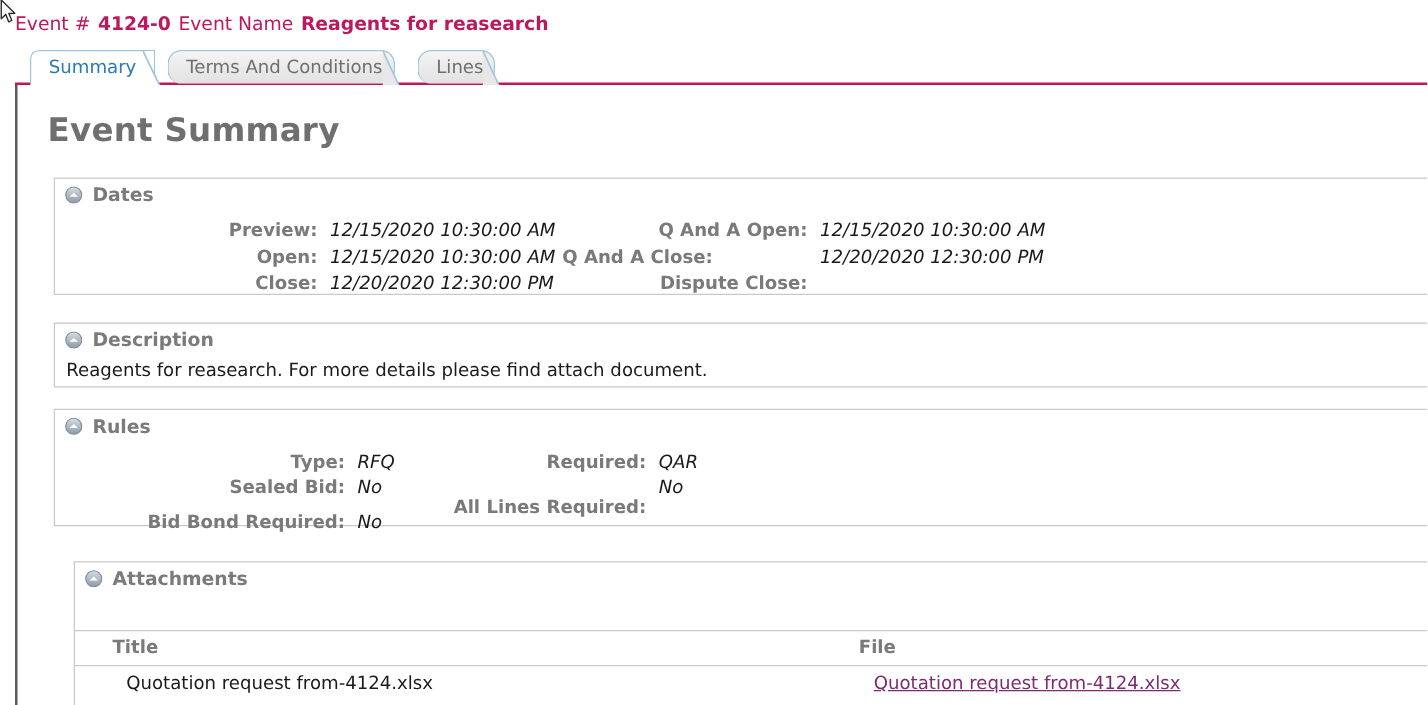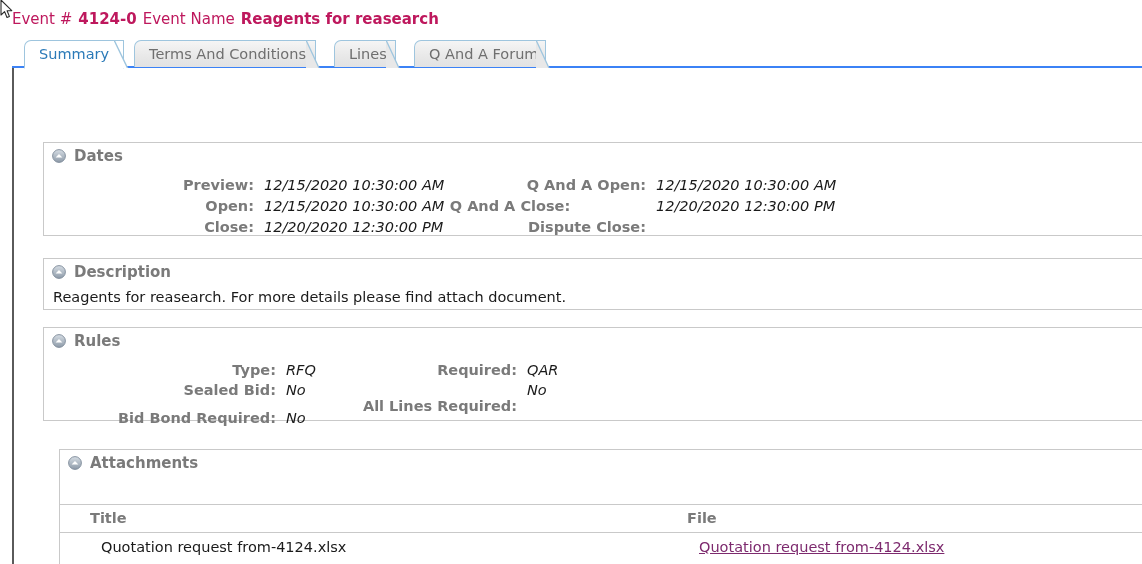--- a/index.html
+++ b/index.html
@@ -46,21 +46,21 @@
   #event-header .val { font-weight: bold; }
   #event-header .sp { display: inline-block; width: 6px; }
 
   
   #tabstrip {
     position: absolute;
     left: 12px;
     top: 40px;
     width: 1130px;
     height: 28px;
-    border-bottom: 2px solid #3b82f6;
+    border-bottom: 2px solid #be185d;
   }
   .tab {
     position: absolute;
     top: 0;
     height: 27px;
     line-height: 26px;
     font-size: 14.5px;
     text-align: center;
     white-space: nowrap;
     border: 1px solid #9ec5de;
@@ -72,20 +72,21 @@
     position: absolute;
     right: -13px;
     top: -1px;
     width: 22px;
     height: 28px;
     overflow: hidden;
   }
   .tab.inactive {
     background: linear-gradient(to bottom, #f5f5f5 0%, #e8e8e8 60%, #e2e2e2 100%);
     color: #6f6f6f;
+    border-radius: 11px;
   }
   .tab.active {
     background: #ffffff;
     color: #2b7ab8;
     z-index: 20;
     border-bottom: 2px solid #ffffff;
     height: 29px;
   }
 
   
@@ -237,34 +238,26 @@
     <div class="tab inactive" style="left:322px; width:62px;">
       <span>Lines</span>
       <span class="skew">
         <svg width="22" height="28" viewBox="0 0 22 28">
           <polygon points="0,0 13,28 0,28" fill="#e8e8e8" stroke="none"></polygon>
           <line x1="0" y1="0" x2="13" y2="28" stroke="#9ec5de" stroke-width="1.3"></line>
         </svg>
       </span>
     </div>
 
-    <div class="tab inactive" style="left:402px; width:132px;">
-      <span>Q And A Forum</span>
-      <span class="skew">
-        <svg width="22" height="28" viewBox="0 0 22 28">
-          <polygon points="0,0 13,28 0,28" fill="#e8e8e8" stroke="none"></polygon>
-          <line x1="0" y1="0" x2="13" y2="28" stroke="#9ec5de" stroke-width="1.3"></line>
-        </svg>
-      </span>
-    </div>
 
   </div>
 
   <div id="panel">
 
+    <div id="page-title">Event Summary</div>
 
     <div class="section" style="left:29px; top:74px; width:1120px; height:94px;">
       <div class="section-head">
         <svg class="collapse-icon" viewBox="0 0 14 14">
           <defs>
             <linearGradient id="gradD" x1="0" y1="0" x2="0" y2="1">
               <stop offset="0%" stop-color="#d6dde4"></stop>
               <stop offset="100%" stop-color="#8d9aa8"></stop>
             </linearGradient>
           </defs>

